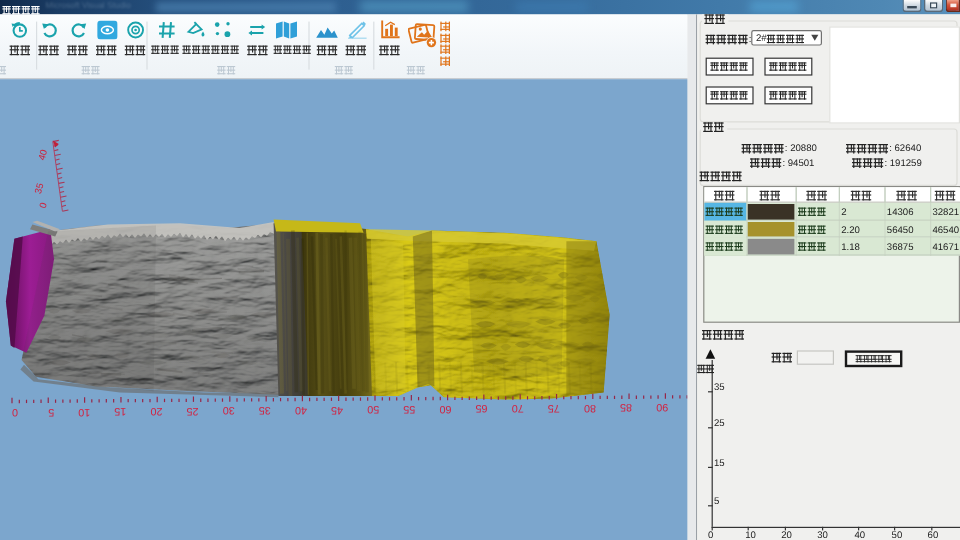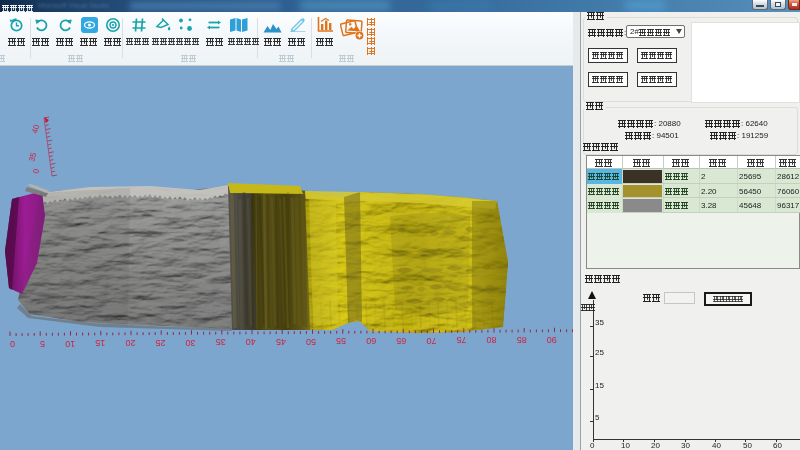--- a/index.html
+++ b/index.html
@@ -505,38 +505,38 @@
       <div class="abs" style="left:76px;top:0;width:1px;height:57px;background:#c4cfc0"></div>
       <div class="abs" style="left:112px;top:0;width:1px;height:57px;background:#c4cfc0"></div>
       <div class="abs" style="left:150px;top:0;width:1px;height:57px;background:#c4cfc0"></div>
       <div class="abs" style="left:188px;top:0;width:1px;height:57px;background:#c4cfc0"></div>
       <div class="abs" style="left:0;top:13px;width:214px;height:15px;background:#d9e8d3;border-bottom:1px solid #c4cfc0"></div>
       <div class="abs" style="left:0;top:13px;width:35px;height:15px;background:#56b6e4"></div>
       <div class="abs" style="left:1px;top:17px;color:#1b3b1b"><i class="c" style="width:7px;height:7px;"></i><i class="c" style="width:7px;height:7px;"></i><i class="c" style="width:7px;height:7px;"></i><i class="c" style="width:7px;height:7px;"></i></div>
       <div class="abs" style="left:36px;top:14px;width:39px;height:13px;background:#3a3226"></div>
       <div class="abs" style="left:78px;top:17px;color:#1b3b1b"><i class="c" style="width:7px;height:7px;"></i><i class="c" style="width:7px;height:7px;"></i><i class="c" style="width:7px;height:7px;"></i></div>
       <div class="abs" style="left:114px;top:17px;font-size:8px;line-height:8px;color:#222">2</div>
-      <div class="abs" style="left:152px;top:17px;font-size:8px;line-height:8px;color:#222">25695</div>
-      <div class="abs" style="left:190px;top:17px;font-size:8px;line-height:8px;color:#222">28612</div>
+      <div class="abs" style="left:152px;top:17px;font-size:8px;line-height:8px;color:#222">14306</div>
+      <div class="abs" style="left:190px;top:17px;font-size:8px;line-height:8px;color:#222">32821</div>
       <div class="abs" style="left:0;top:28px;width:214px;height:14px;background:#d9e8d3;border-bottom:1px solid #c4cfc0"></div>
       <div class="abs" style="left:0;top:28px;width:35px;height:14px;background:#d9e8d3"></div>
       <div class="abs" style="left:1px;top:32px;color:#1b3b1b"><i class="c" style="width:7px;height:7px;"></i><i class="c" style="width:7px;height:7px;"></i><i class="c" style="width:7px;height:7px;"></i><i class="c" style="width:7px;height:7px;"></i></div>
       <div class="abs" style="left:36px;top:29px;width:39px;height:12px;background:#a6922c"></div>
       <div class="abs" style="left:78px;top:32px;color:#1b3b1b"><i class="c" style="width:7px;height:7px;"></i><i class="c" style="width:7px;height:7px;"></i><i class="c" style="width:7px;height:7px;"></i></div>
       <div class="abs" style="left:114px;top:32px;font-size:8px;line-height:8px;color:#222">2.20</div>
       <div class="abs" style="left:152px;top:32px;font-size:8px;line-height:8px;color:#222">56450</div>
-      <div class="abs" style="left:190px;top:32px;font-size:8px;line-height:8px;color:#222">76060</div>
+      <div class="abs" style="left:190px;top:32px;font-size:8px;line-height:8px;color:#222">46540</div>
       <div class="abs" style="left:0;top:42px;width:214px;height:15px;background:#d9e8d3;border-bottom:1px solid #c4cfc0"></div>
       <div class="abs" style="left:0;top:42px;width:35px;height:15px;background:#d9e8d3"></div>
       <div class="abs" style="left:1px;top:46px;color:#1b3b1b"><i class="c" style="width:7px;height:7px;"></i><i class="c" style="width:7px;height:7px;"></i><i class="c" style="width:7px;height:7px;"></i><i class="c" style="width:7px;height:7px;"></i></div>
       <div class="abs" style="left:36px;top:43px;width:39px;height:13px;background:#8a8a8a"></div>
       <div class="abs" style="left:78px;top:46px;color:#1b3b1b"><i class="c" style="width:7px;height:7px;"></i><i class="c" style="width:7px;height:7px;"></i><i class="c" style="width:7px;height:7px;"></i></div>
-      <div class="abs" style="left:114px;top:46px;font-size:8px;line-height:8px;color:#222">3.28</div>
-      <div class="abs" style="left:152px;top:46px;font-size:8px;line-height:8px;color:#222">45648</div>
-      <div class="abs" style="left:190px;top:46px;font-size:8px;line-height:8px;color:#222">96317</div>
+      <div class="abs" style="left:114px;top:46px;font-size:8px;line-height:8px;color:#222">1.18</div>
+      <div class="abs" style="left:152px;top:46px;font-size:8px;line-height:8px;color:#222">36875</div>
+      <div class="abs" style="left:190px;top:46px;font-size:8px;line-height:8px;color:#222">41671</div>
       <div class="abs" style="left:35px;top:0;width:1px;height:57px;background:#c4cfc0;opacity:.6"></div>
       <div class="abs" style="left:76px;top:0;width:1px;height:57px;background:#c4cfc0;opacity:.6"></div>
       <div class="abs" style="left:112px;top:0;width:1px;height:57px;background:#c4cfc0;opacity:.6"></div>
       <div class="abs" style="left:150px;top:0;width:1px;height:57px;background:#c4cfc0;opacity:.6"></div>
       <div class="abs" style="left:188px;top:0;width:1px;height:57px;background:#c4cfc0;opacity:.6"></div>
     </div>
     <div class="abs" style="left:4px;top:263px;color:#222"><i class="c" style="width:8px;height:8px;"></i><i class="c" style="width:8px;height:8px;"></i><i class="c" style="width:8px;height:8px;"></i><i class="c" style="width:8px;height:8px;"></i></div>
     <div class="abs" style="left:62px;top:282px;color:#222"><i class="c" style="width:8px;height:8px;"></i><i class="c" style="width:8px;height:8px;"></i></div>
     <div class="abs" style="left:83px;top:280px;width:31px;height:12px;background:#f2f2f0;border:1px solid #c6c6c2"></div>
     <div class="abs" style="left:123px;top:280px;width:48px;height:14px;background:#f6f6f4;border:2px solid #1a1a1a;text-align:center;line-height:10px;color:#222"><i class="c" style="width:6px;height:6px;margin-right:0px;"></i><i class="c" style="width:6px;height:6px;margin-right:0px;"></i><i class="c" style="width:6px;height:6px;margin-right:0px;"></i><i class="c" style="width:6px;height:6px;margin-right:0px;"></i><i class="c" style="width:6px;height:6px;margin-right:0px;"></i></div>

